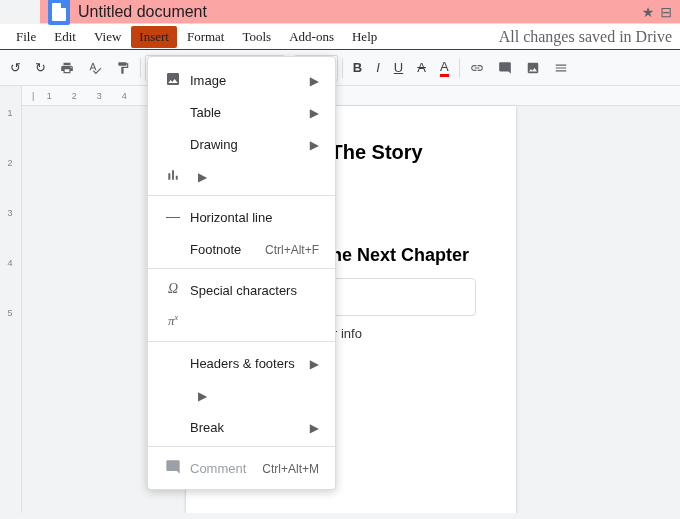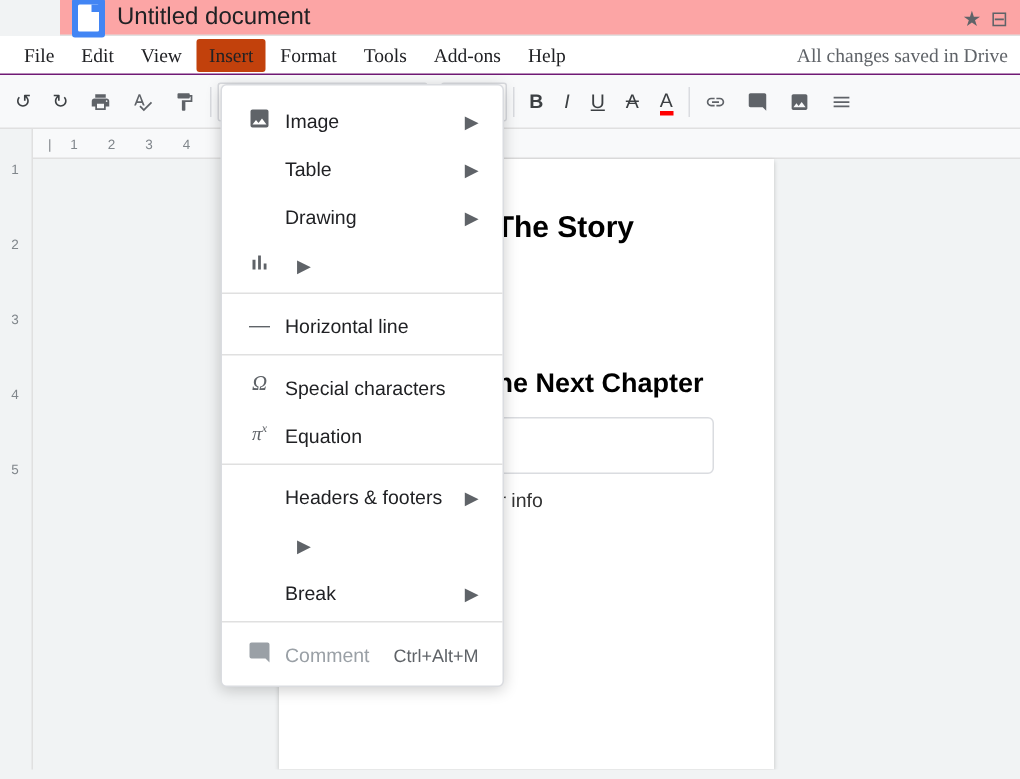--- a/index.html
+++ b/index.html
@@ -84,21 +84,21 @@
     .menu-item:hover, .menu-item.active {
       background: #e8eaed;
     }
     .menu-item.active {
       background: #c2410c;
       text-align: center;
     }
     .saved-text {
       margin-left: auto;
       color: #5f6368;
-      font-size: 13px;
+      font-size: 16px;
     }
 
     
     .toolbar {
       display: flex;
       align-items: center;
       background: #f8f9fa;
       padding: 2px 4px;
       height: 36px;
       border-bottom: 1px solid #e0e0e0;
@@ -442,35 +442,39 @@
     <span class="dropdown-arrow">▶</span>
   </div>
 
   <div class="dropdown-sep"></div>
 
   <div class="dropdown-item">
     <span class="dropdown-icon">—</span>
     <span class="dropdown-label">Horizontal line</span>
   </div>
 
+  <div class="dropdown-item">
+    <span class="dropdown-icon"></span>
+    <span class="dropdown-label">Footnote</span>
+    <span class="dropdown-shortcut">Ctrl+Alt+F</span>
+  </div>
 
   <div class="dropdown-sep"></div>
 
   <div class="dropdown-item">
     <span class="dropdown-icon">
       <span class="omega" style="font-size:14px;">Ω</span>
     </span>
     <span class="dropdown-label">Special characters</span>
   </div>
 
   <div class="dropdown-item">
     <span class="dropdown-icon">
       <span style="font-style:italic;font-family:serif;font-size:13px;">π<sup style="font-size:8px;">x</sup></span>
     </span>
-    <span class="dropdown-label">Equation</span>
   </div>
 
   <div class="dropdown-sep"></div>
 
   <div class="dropdown-item">
     <span class="dropdown-icon"></span>
     <span class="dropdown-label">Headers &amp; footers</span>
     <span class="dropdown-arrow">▶</span>
   </div>
 

